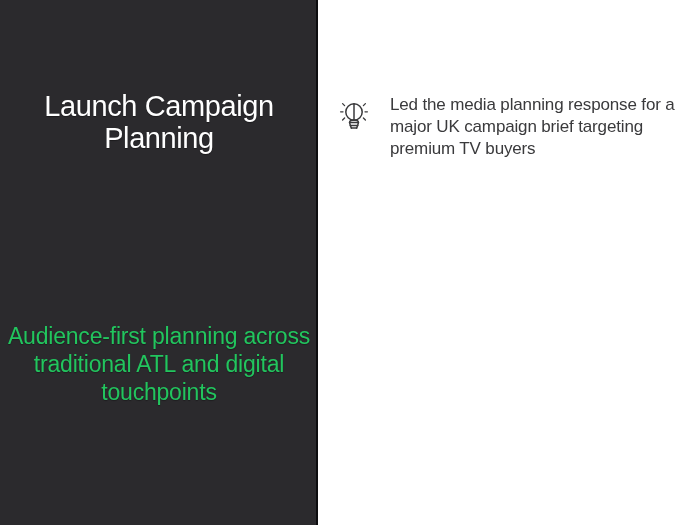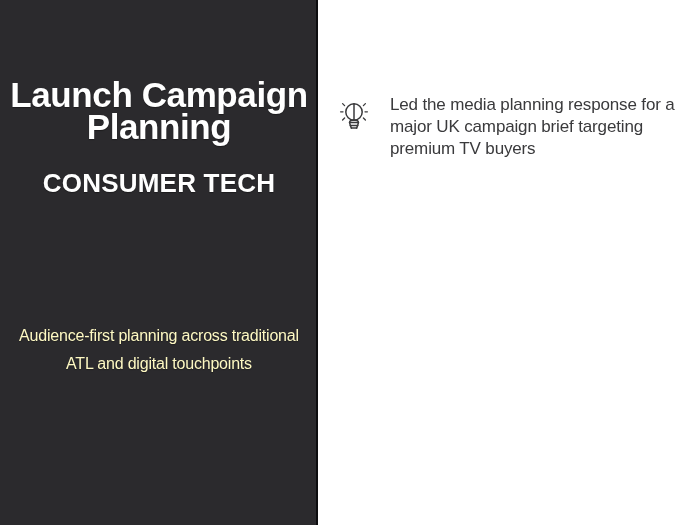--- a/index.html
+++ b/index.html
@@ -42,25 +42,25 @@
 
   .title-block {
     position: absolute;
     top: 78px;
     left: 6px;
     width: 306px;
     text-align: center;
   }
   .deck-title {
     color: #ffffff;
-    font-size: 35px;
+    font-size: 29px;
     line-height: 32px;
-    font-weight: bold;
+    font-weight: normal;
     letter-spacing: -0.4px;
-    margin: 1px;
+    margin: 12px;
     text-shadow: 0 1px 1px rgba(0,0,0,0.35);
   }
 
   .client-block {
     position: absolute;
     top: 168px;
     left: 6px;
     width: 306px;
     text-align: center;
   }
@@ -75,22 +75,22 @@
   }
 
   .summary-block {
     position: absolute;
     top: 322px;
     left: 6px;
     width: 306px;
     text-align: center;
   }
   .summary-text {
-    color: #fef9c3;
-    font-size: 16px;
+    color: #22c55e;
+    font-size: 23px;
     line-height: 28px;
     font-weight: normal;
     letter-spacing: -0.2px;
     margin: 0;
     text-shadow: 0 1px 1px rgba(0,0,0,0.3);
   }
 
   
   .right-panel {
     position: relative;
@@ -135,23 +135,20 @@
 <body>
 
 <div class="slide">
 
   <div class="left-panel">
 
     <div class="title-block">
       <div class="deck-title">Launch Campaign Planning</div>
     </div>
 
-    <div class="client-block">
-      <div class="client-name">CONSUMER TECH</div>
-    </div>
 
     <div class="summary-block">
       <div class="summary-text">Audience-first planning across traditional ATL and digital touchpoints</div>
     </div>
 
     <div class="panel-divider"></div>
   </div>
 
   <div class="right-panel">
     <div class="bullet-list">

